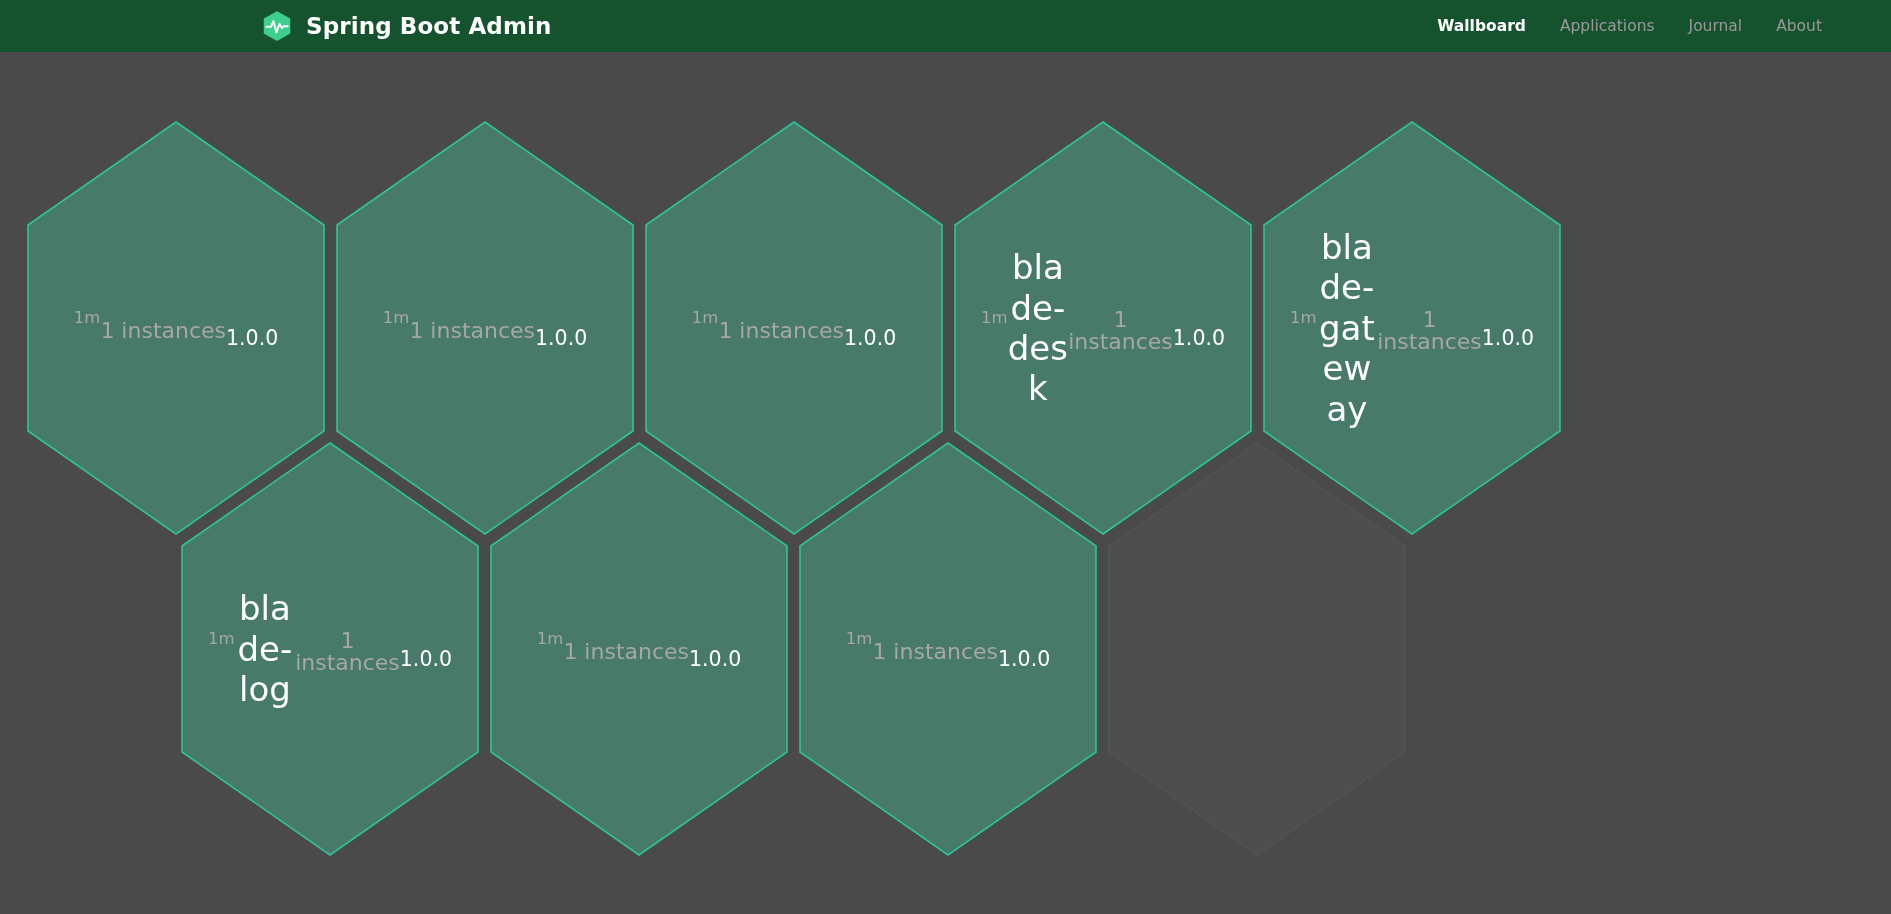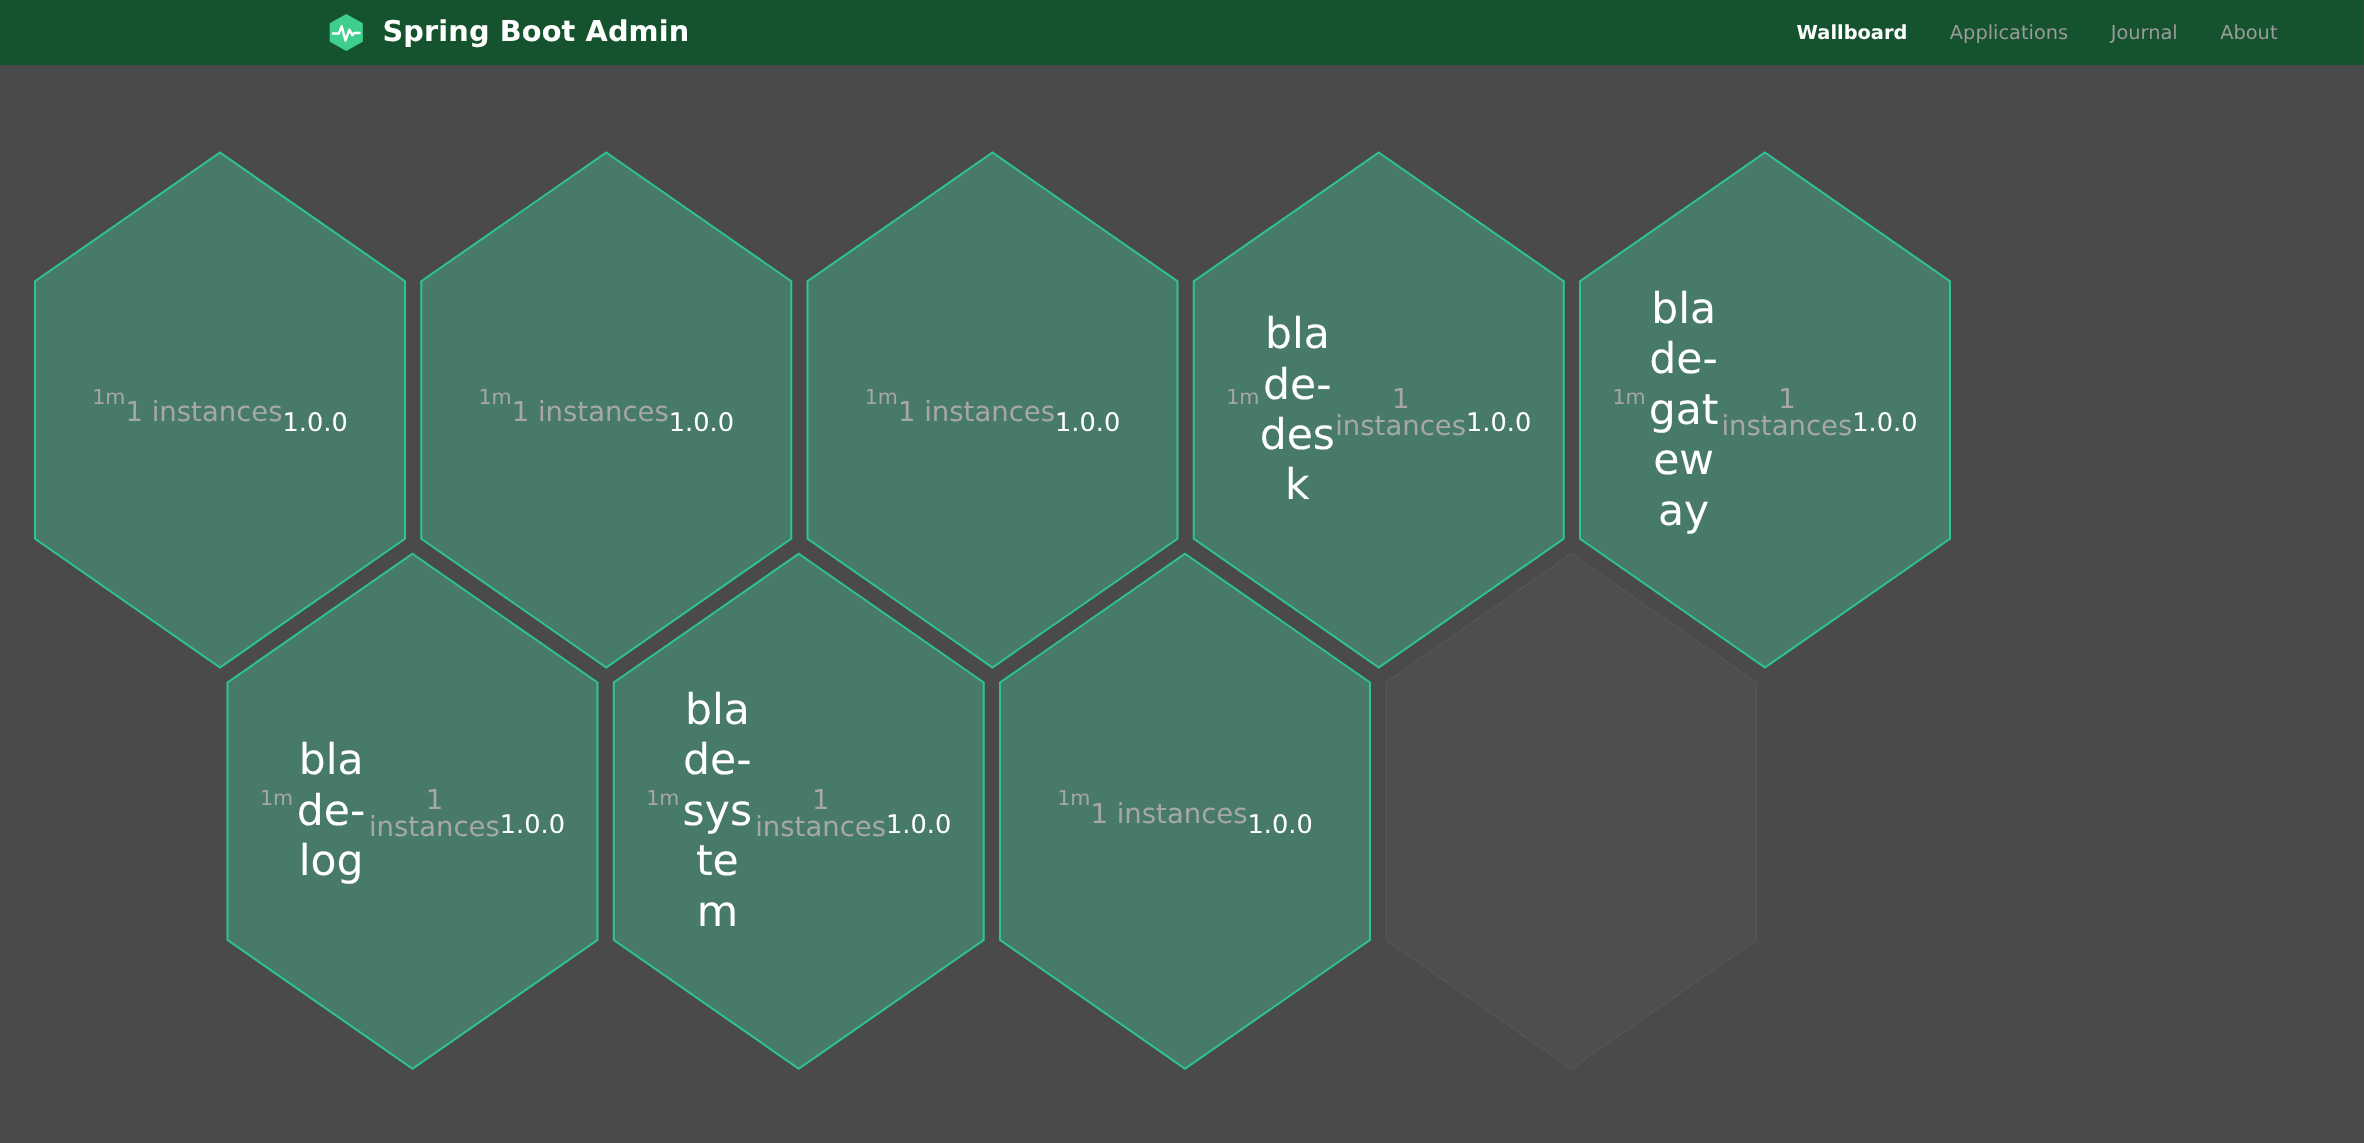--- a/index.html
+++ b/index.html
@@ -251,21 +251,20 @@
           <div class="hex-instances">1 instances</div>
           <div class="hex-version">1.0.0</div>
         </div>
       </div>
       <div class="hex" style="left: 491px; top: 391px;">
         <svg viewBox="0 0 296 412" preserveAspectRatio="none" aria-hidden="true">
           <polygon class="hex-body" points="148,0 296,103 296,309 148,412 0,309 0,103"></polygon>
         </svg>
         <div class="hex-content">
           <div class="hex-status">1m</div>
-          <div class="hex-name">blade-system</div>
           <div class="hex-instances">1 instances</div>
           <div class="hex-version">1.0.0</div>
         </div>
       </div>
       <div class="hex" style="left: 800px; top: 391px;">
         <svg viewBox="0 0 296 412" preserveAspectRatio="none" aria-hidden="true">
           <polygon class="hex-body" points="148,0 296,103 296,309 148,412 0,309 0,103"></polygon>
         </svg>
         <div class="hex-content">
           <div class="hex-status">1m</div>

